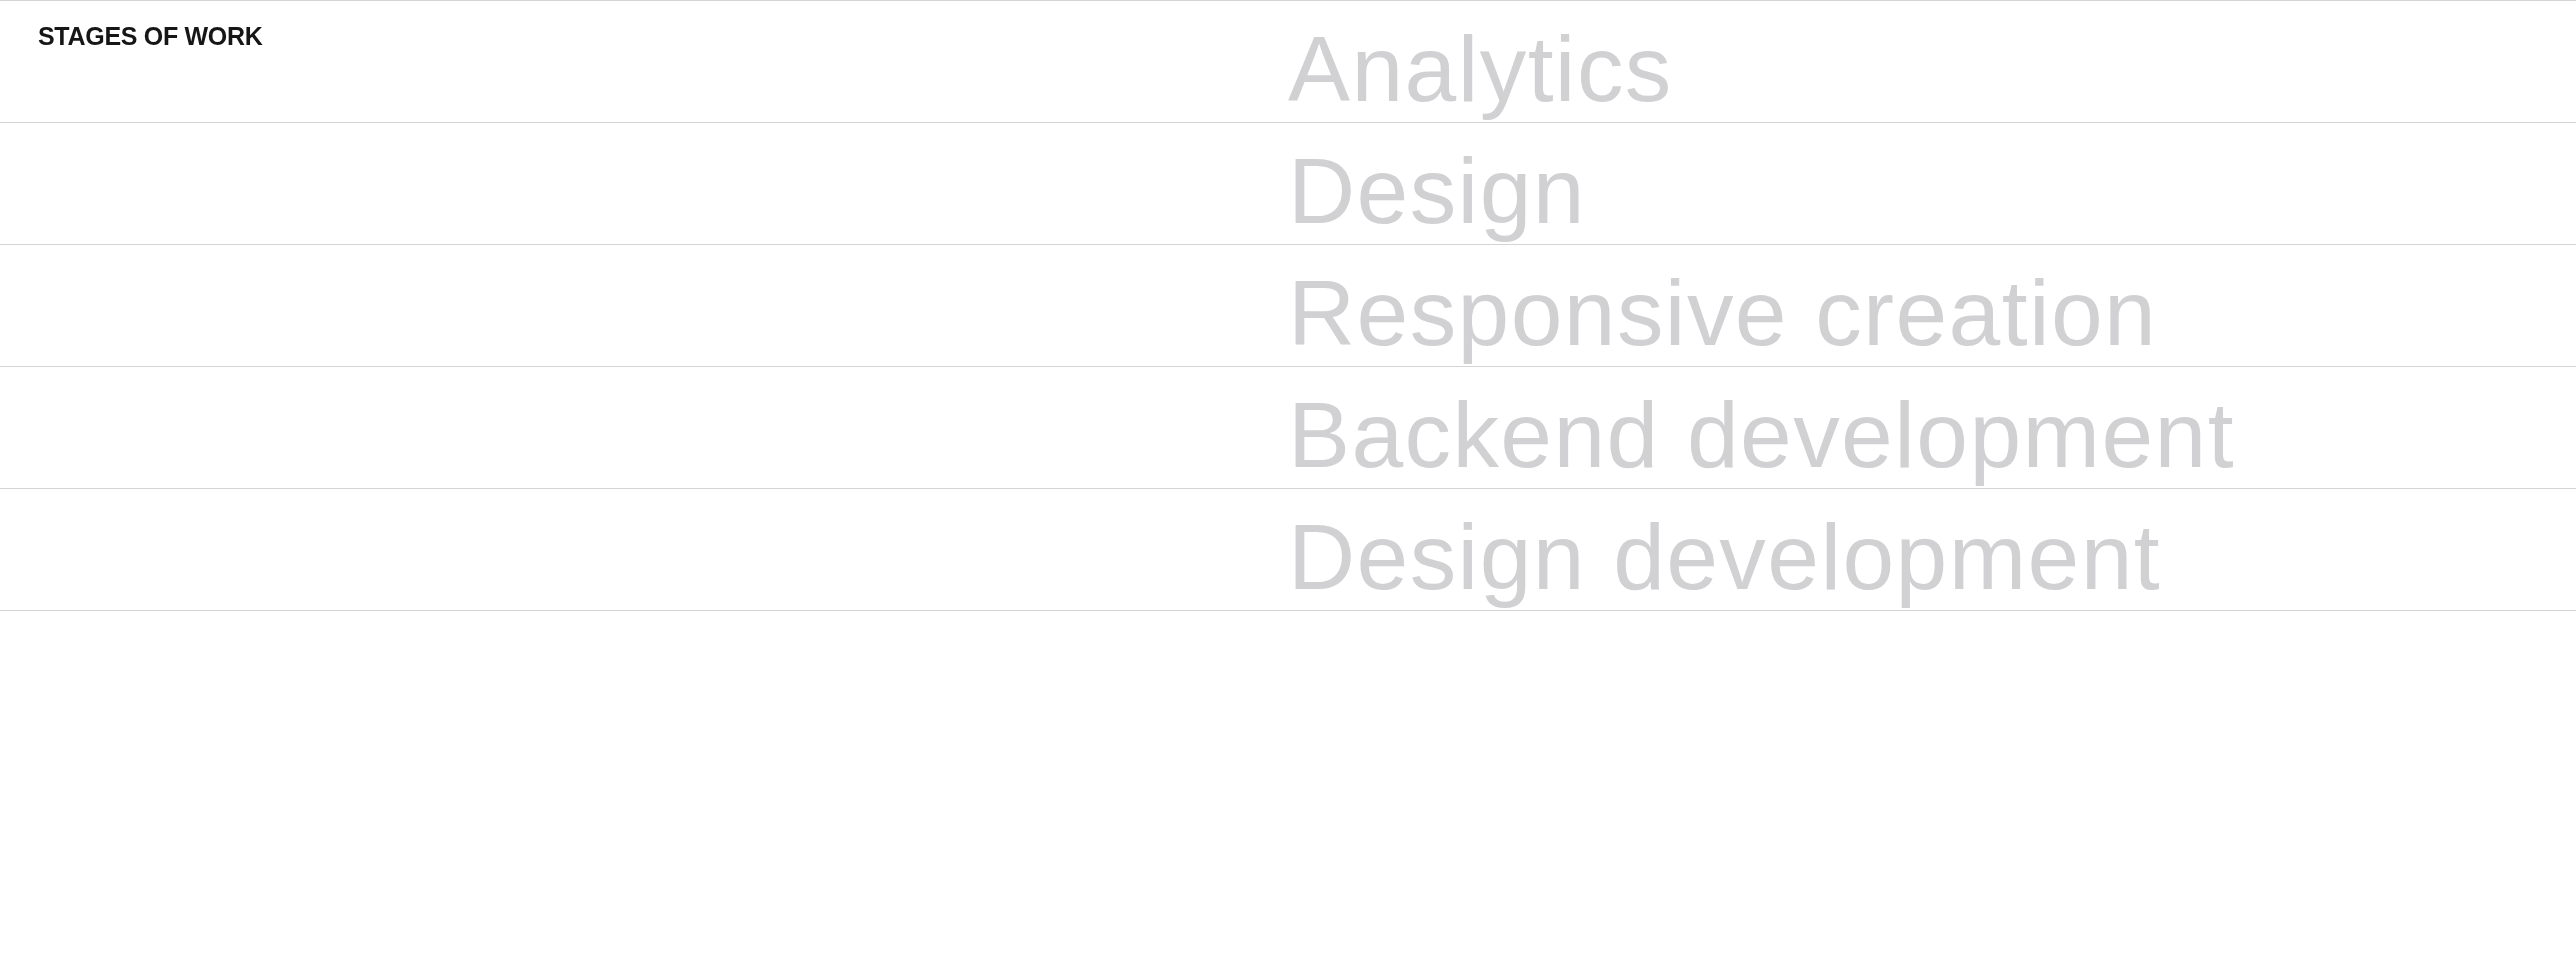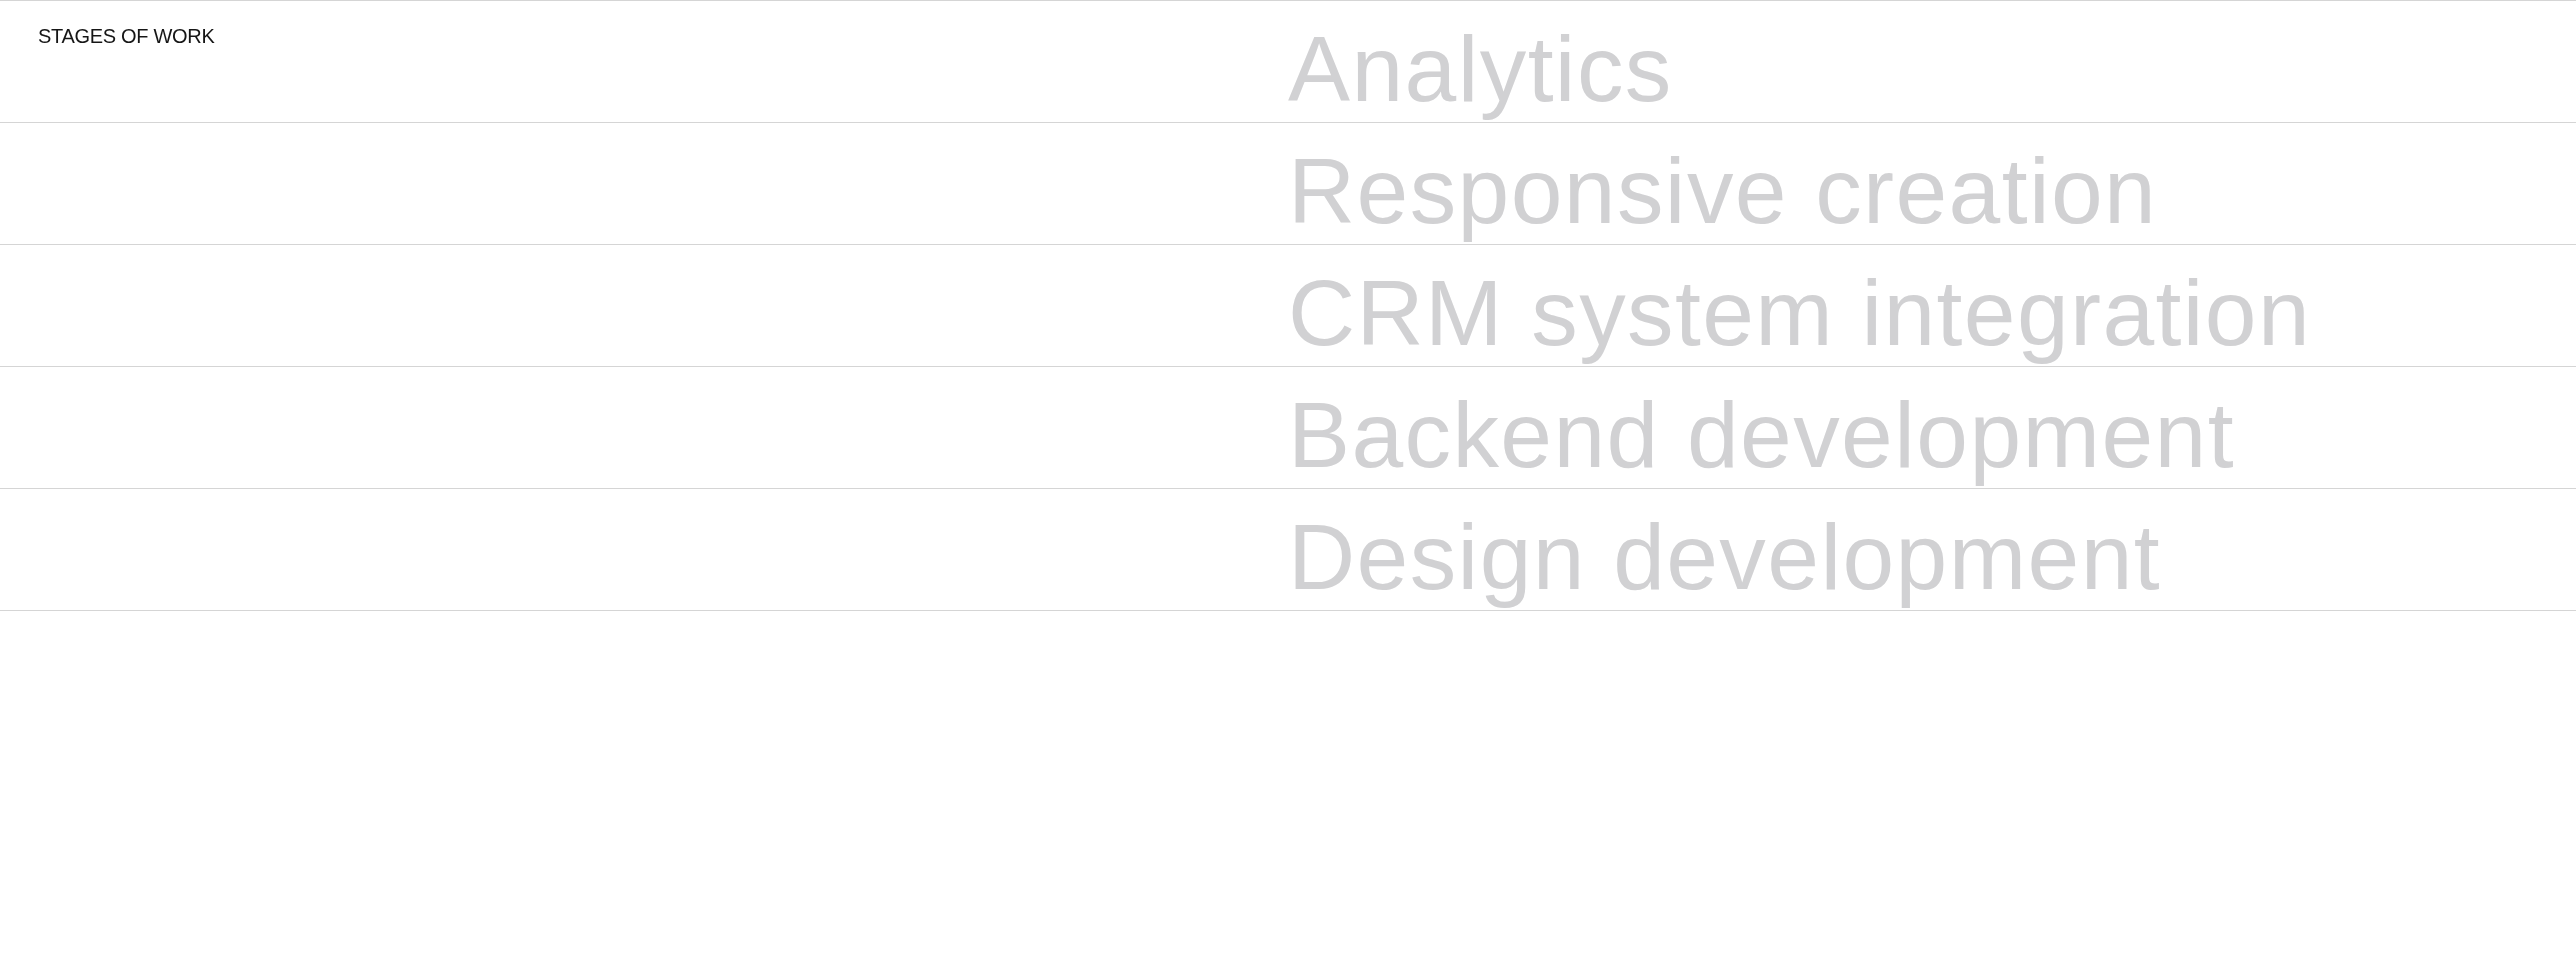--- a/index.html
+++ b/index.html
@@ -17,23 +17,23 @@
     position: relative;
     width: 2576px;
     height: 979px;
     border-top: 1.8px solid var(--divider, #d5d5d5);
     box-sizing: border-box;
   }
   .section-label {
     position: absolute;
     left: 38px;
     top: 22px;
-    font-size: 20px;
+    font-size: 25px;
     line-height: 26px;
-    font-weight: 400;
+    font-weight: 700;
     letter-spacing: -0.3px;
     color: var(--label-text, #161616);
     text-transform: uppercase;
     white-space: nowrap;
     z-index: 2;
   }
   .rows {
     width: 100%;
   }
   .stage-row {
@@ -59,30 +59,30 @@
 <body>
 
 <section class="stages-section">
   <div class="section-label">STAGES OF WORK</div>
 
   <div class="rows">
     <div class="stage-row">
       <span class="stage-label">Analytics</span>
     </div>
 
+    <div class="stage-row">
+      <span class="stage-label">Design</span>
+    </div>
 
 
     <div class="stage-row">
       <span class="stage-label">Responsive creation</span>
     </div>
 
 
-    <div class="stage-row">
-      <span class="stage-label">CRM system integration</span>
-    </div>
 
     <div class="stage-row">
       <span class="stage-label">Backend development</span>
     </div>
 
     <div class="stage-row">
       <span class="stage-label">Design development</span>
     </div>
   </div>
 

